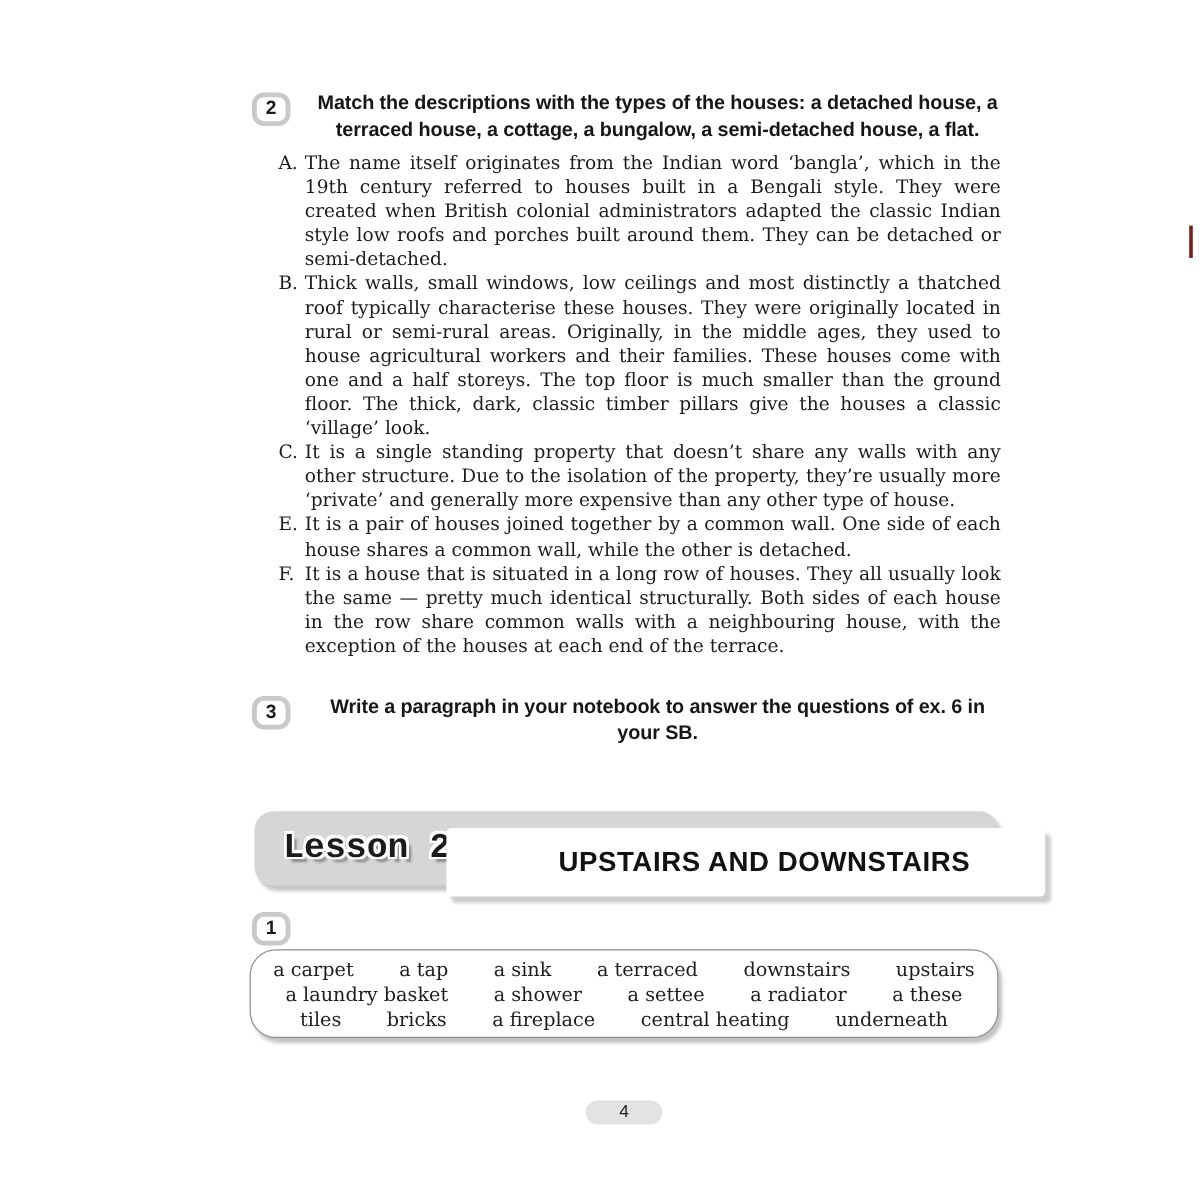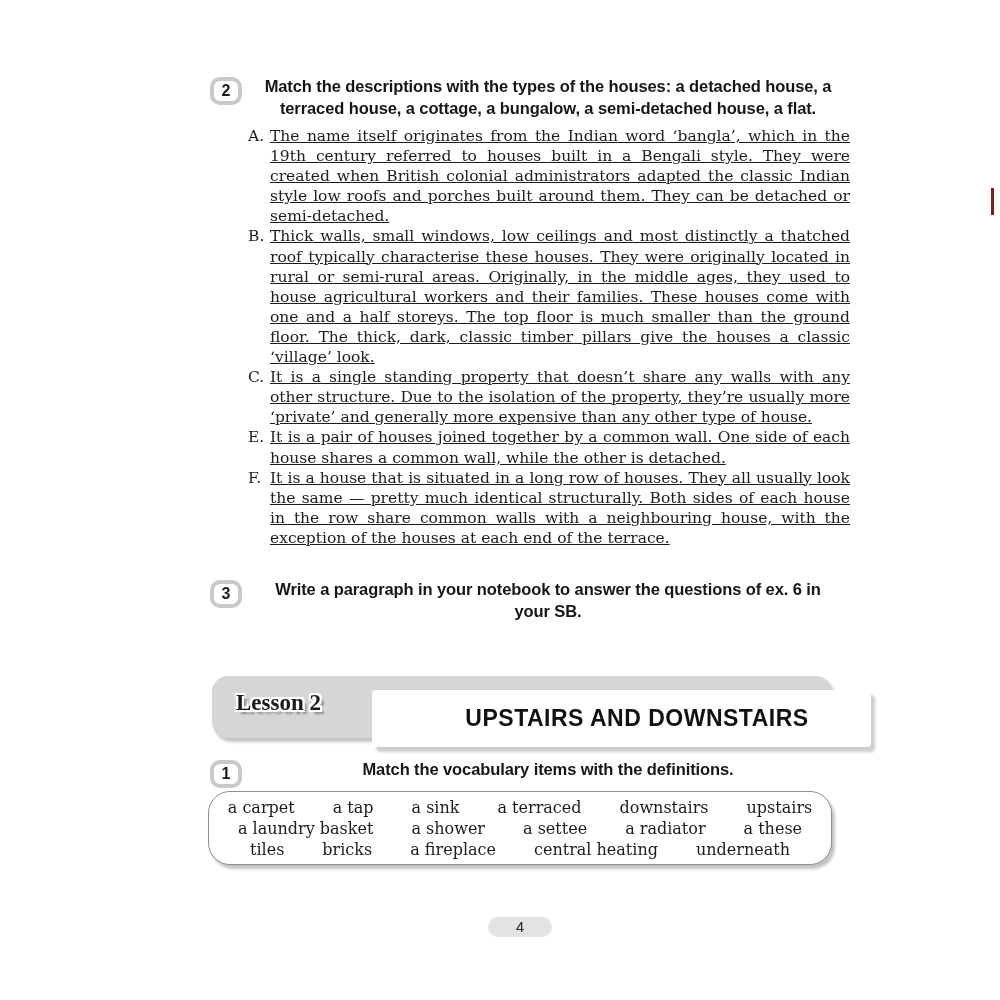--- a/index.html
+++ b/index.html
@@ -43,27 +43,26 @@
     line-height: 21.5px;
     color: #161616;
     width: 582px;
     text-align: center;
     letter-spacing: -0.1px;
   }
 
   
   .desc-list {
     position: absolute;
-    left: 248px;
+    left: 232px;
     top: 126px;
     width: 602px;
     font-size: 15.5px;
     line-height: 20.1px;
     text-align: justify;
-    text-decoration: underline;
   }
   .desc-item {
     padding-left: 22px;
     text-indent: -22px;
     margin: 0;
   }
   .desc-label {
     display: inline-block;
     width: 22px;
     text-indent: 0;
@@ -77,23 +76,23 @@
     width: 620px;
     height: 62px;
     background: #d6d6d6;
     border-radius: 16px;
     box-shadow: 3px 4px 3px #c6c6c6;
   }
   .lesson-label {
     position: absolute;
     left: 24px;
     top: 14px;
-    font-family: Liberation Serif, serif;
-    font-weight: bold;
-    font-size: 23px;
+    font-family: Liberation Mono, monospace;
+    font-weight: bold;
+    font-size: 29px;
     color: #1b1b1b;
     text-shadow:
       -2px -2px 0 #ffffff, 2px -2px 0 #ffffff,
       -2px 2px 0 #ffffff, 2px 2px 0 #ffffff,
       -2px 0 0 #ffffff, 2px 0 0 #ffffff,
       0 -2px 0 #ffffff, 0 2px 0 #ffffff,
       4px 4px 2px rgba(0,0,0,0.35);
   }
   .banner-white {
     position: absolute;
@@ -200,21 +199,20 @@
 
   <div class="banner-gray">
     <span class="lesson-label">Lesson 2</span>
   </div>
   <div class="banner-white">
     <span class="banner-title">UPSTAIRS AND DOWNSTAIRS</span>
   </div>
 
   <div class="ex-header" style="top:759px;">
     <div class="ex-badge">1</div>
-    <div class="ex-instruction">Match the vocabulary items with the definitions.</div>
   </div>
 
   <div class="vocab-box">
     <div class="vocab-row">
         <span>a carpet</span>
         <span>a tap</span>
         <span>a sink</span>
         <span>a terraced</span>
         <span>downstairs</span>
         <span>upstairs</span>

